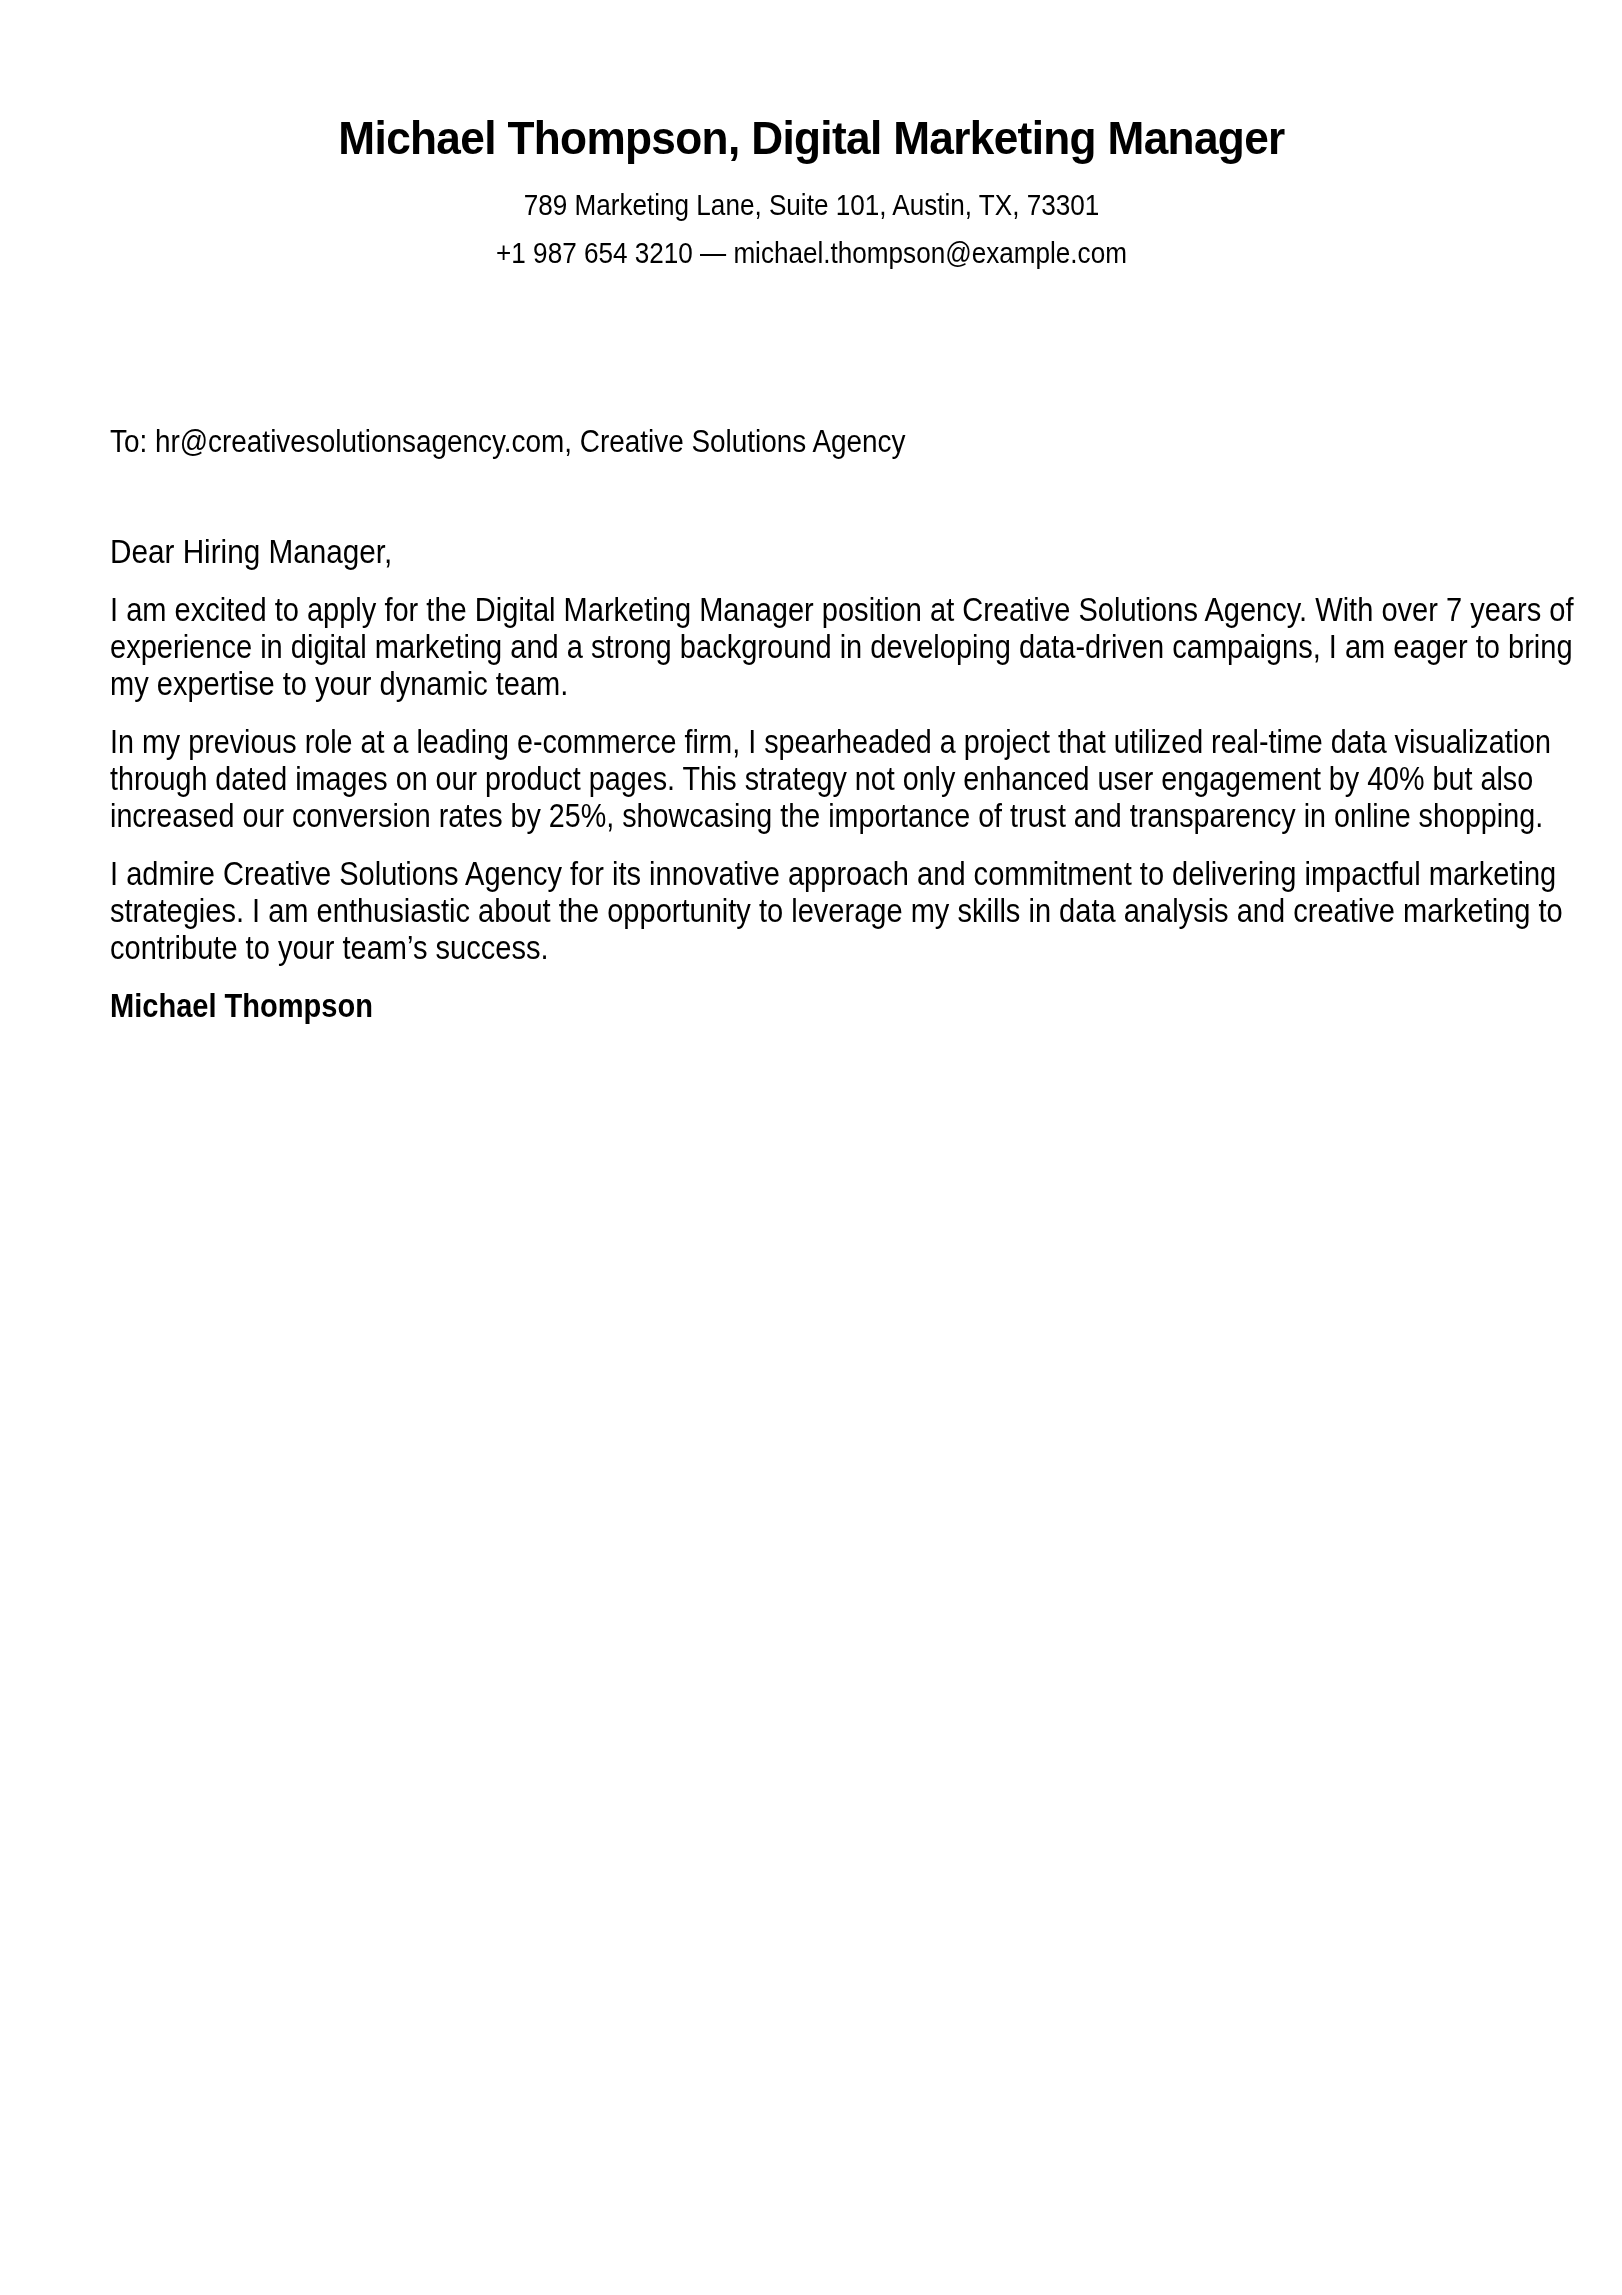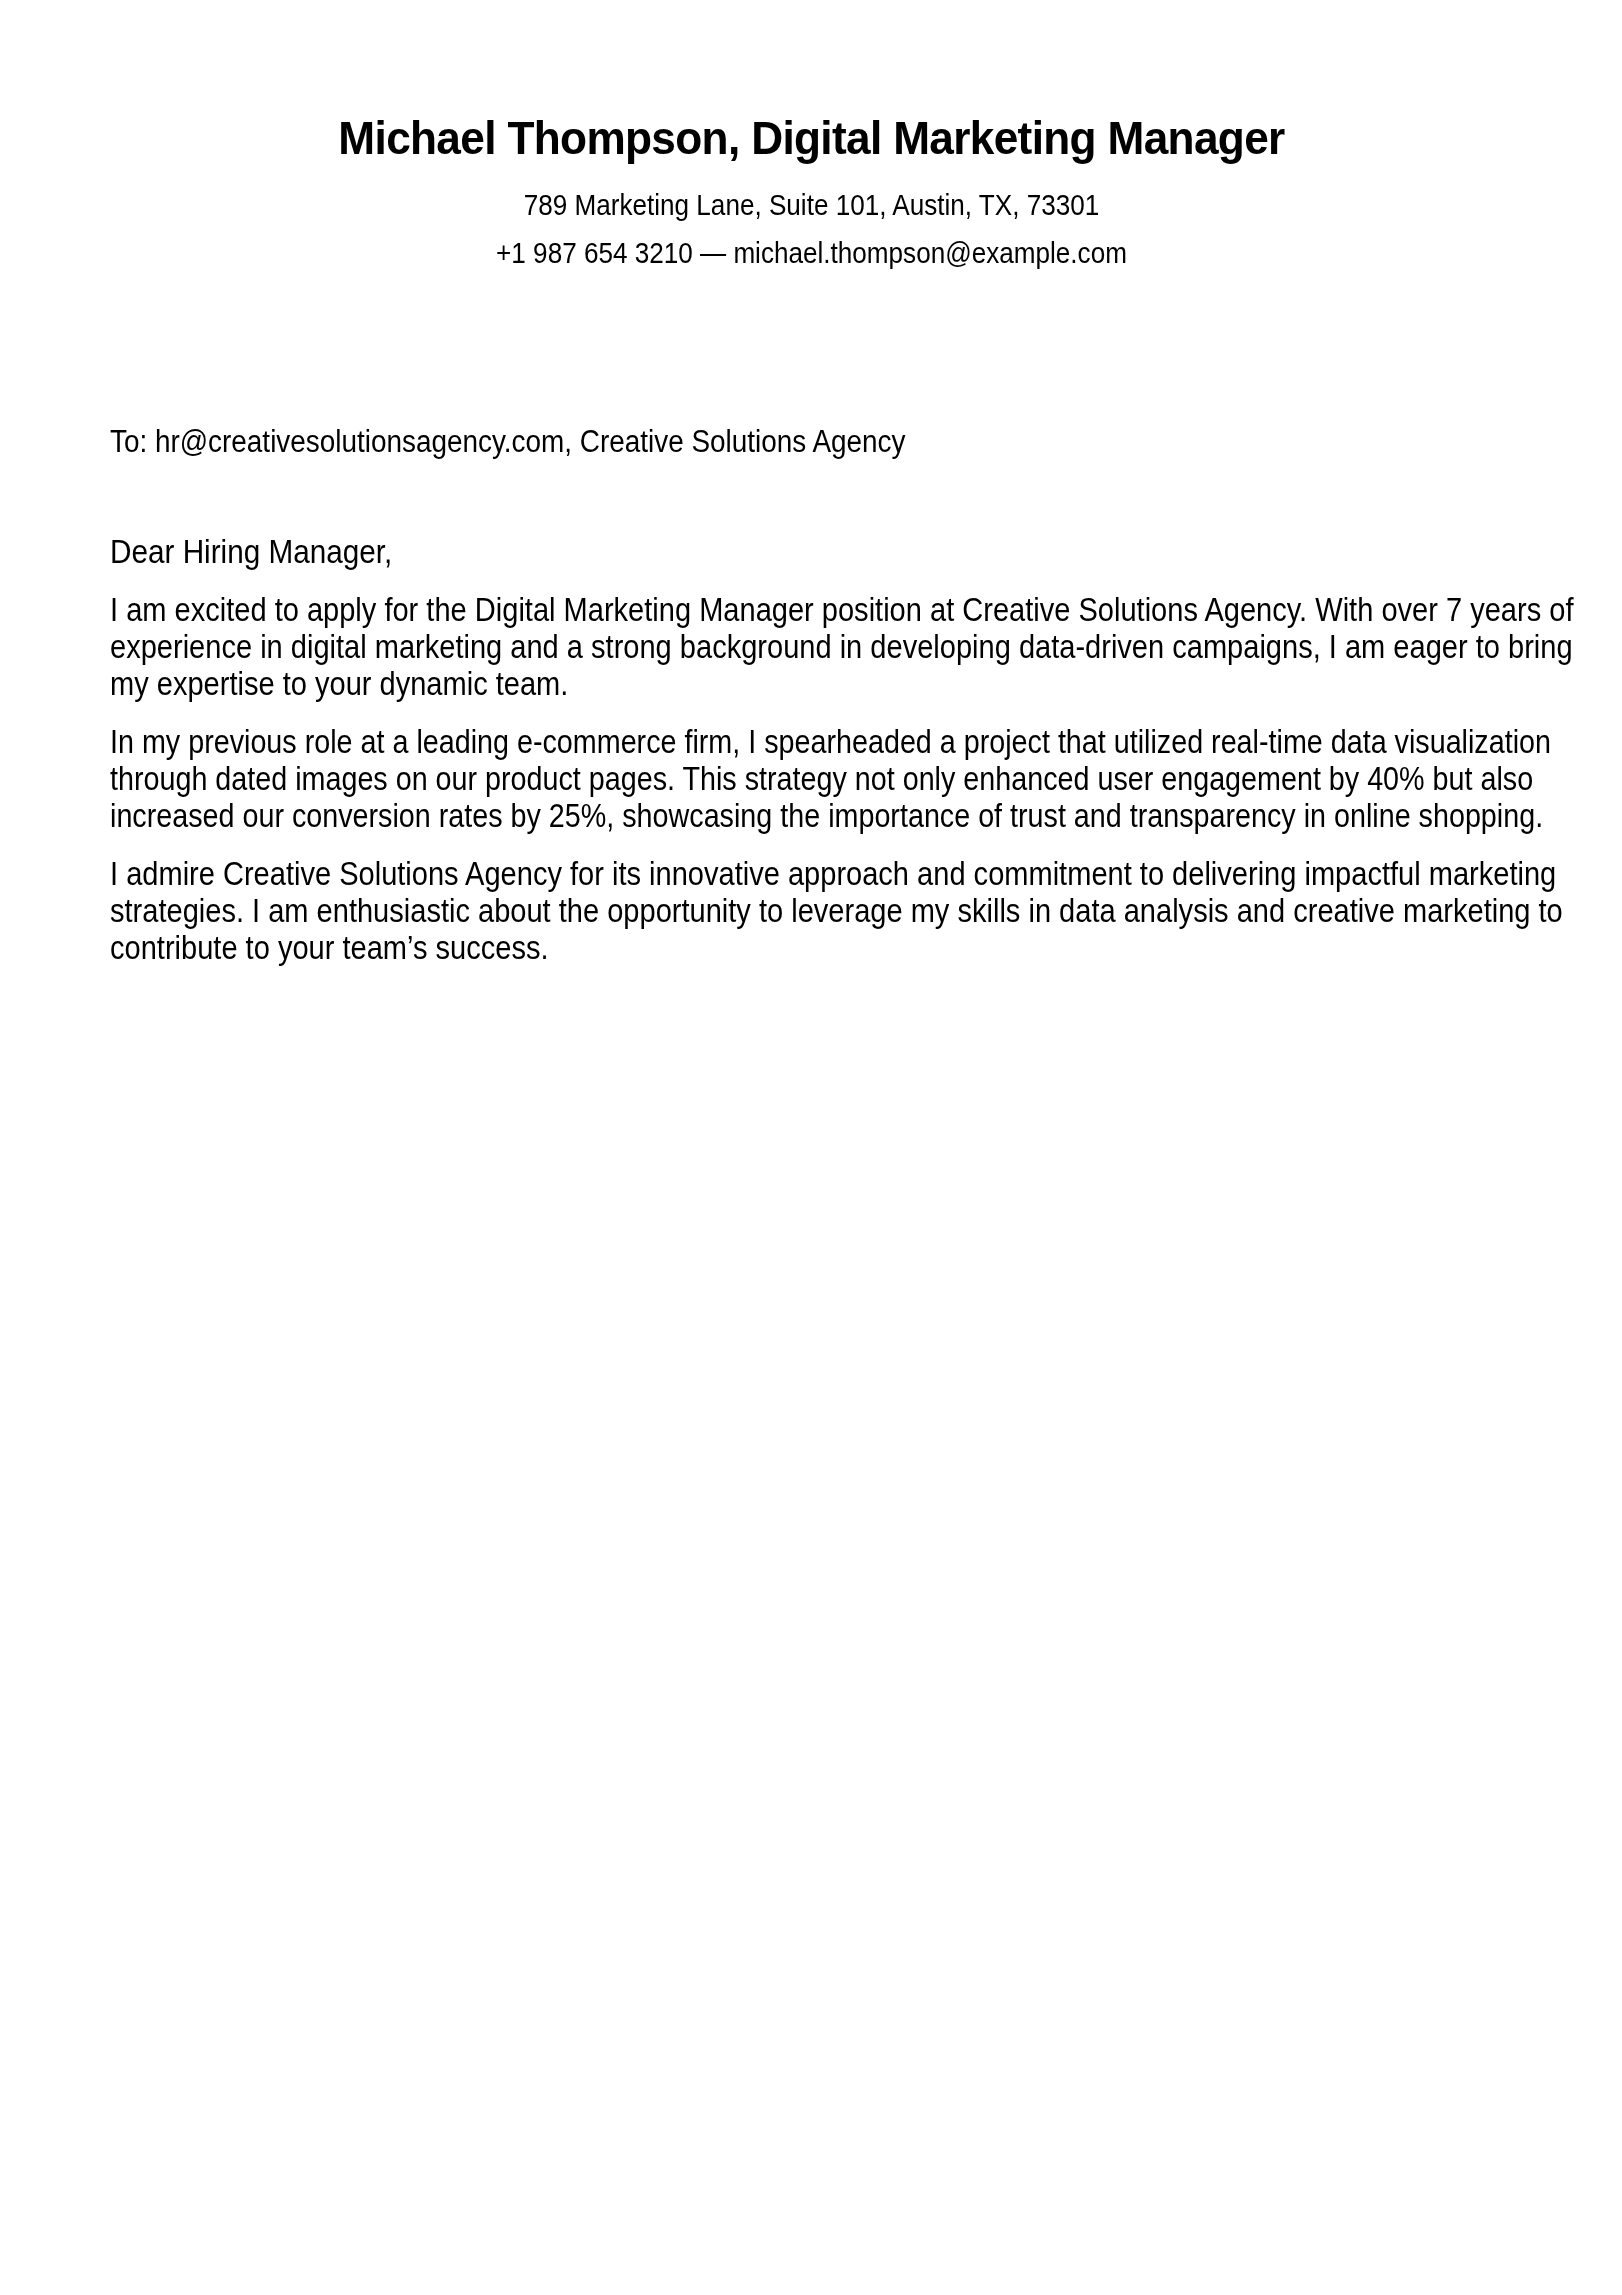--- a/index.html
+++ b/index.html
@@ -115,16 +115,19 @@
     </div>
 
     <div class="para p3">
       <span class="line">I admire Creative Solutions Agency for its innovative approach and commitment to delivering impactful marketing</span>
       <span class="line">strategies. I am enthusiastic about the opportunity to leverage my skills in data analysis and creative marketing to</span>
       <span class="line">contribute to your team’s success.</span>
     </div>
 
 
 
+    <div class="para signature">
+      <span class="line">Michael Thompson</span>
+    </div>
   </div>
 
 </div>
 
 
 </body></html>

